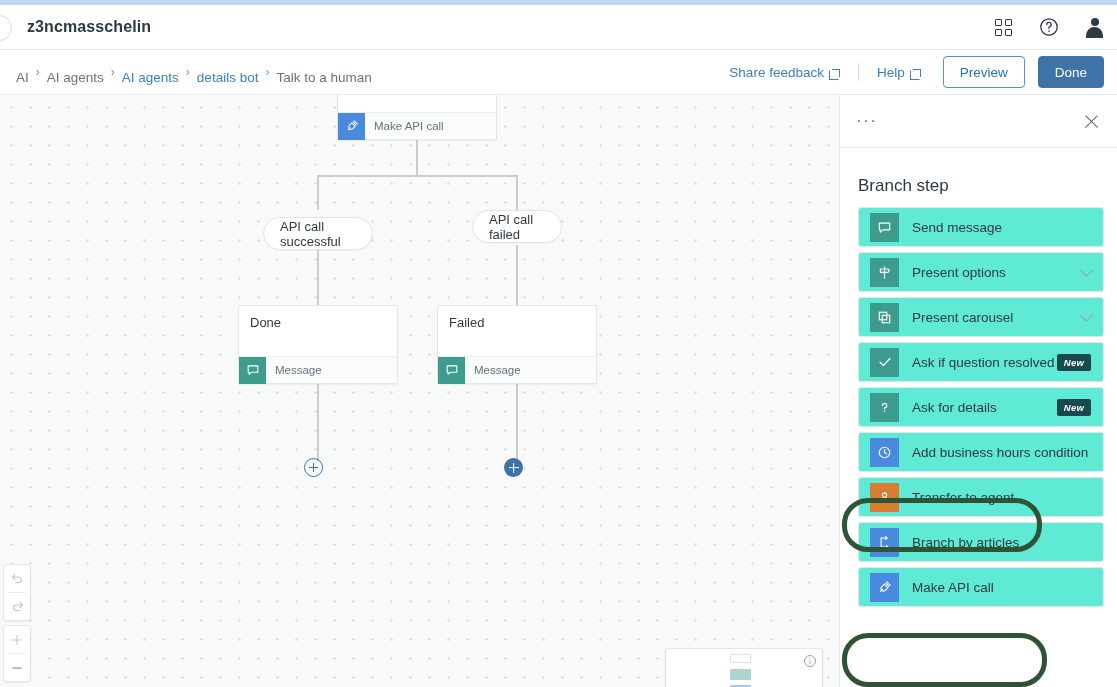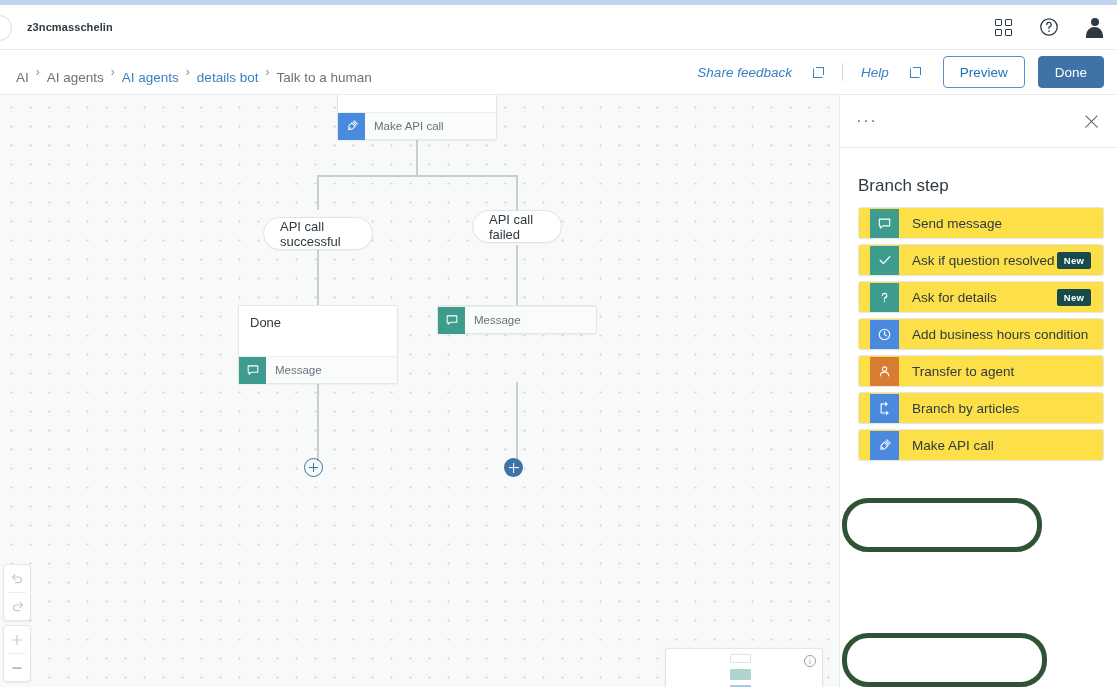--- a/index.html
+++ b/index.html
@@ -25,21 +25,21 @@
     border-bottom: 1px solid #e9ebed;
     display: flex; align-items: center;
   }
   .header-avatar-left {
     position: absolute; left: -14px; top: 10px;
     width: 26px; height: 26px; border-radius: 50%;
     border: 1px solid #d8dcde; background: #fff;
   }
   .brand {
     margin-left: 27px;
-    font-size: 11px; font-weight: bold; letter-spacing: .1px;
+    font-size: 16px; font-weight: bold; letter-spacing: .1px;
     color: #2f3941;
     text-align: right;
   }
   .header-right {
     margin-left: auto; display: flex; align-items: center; gap: 26px;
     padding-right: 13px;
   }
   .hicon { width: 20px; height: 20px; display: block; color: #68737d; }
   .hicon svg { display: block; }
 
@@ -73,21 +73,21 @@
     display: flex; align-items: center; padding: 0 13px 0 16px;
   }
   .breadcrumb { display: flex; align-items: center; font-size: 13.5px; }
   .bc-item { color: #68737d; white-space: nowrap; margin-top: 10px; }
   .bc-item.link { color: #3a80c4; cursor: pointer; }
   .bc-sep { color: #87929d; margin: 0 7px; font-size: 12px; }
 
   .bc-right { margin-left: auto; display: flex; align-items: center; }
   .link-btn {
     font-size: 13.5px; color: #3a80c4; cursor: pointer;
-    display: inline-flex; align-items: center; gap: 21px; white-space: nowrap; font-style: italic;
+    display: inline-flex; align-items: flex-end; gap: 5px; white-space: nowrap;
   }
   .ext-ico { width: 11px; height: 11px; display:inline-block; position: relative; }
   .ext-ico::before{
     content:""; position:absolute; left:0; bottom:0; width:8px;height:8px;
     border:1.3px solid #3a80c4; border-top-color: transparent; border-right-color: transparent;
   }
   .ext-ico::after{
     content:""; position:absolute; right:0; top:0; width:7px;height:7px;
     border:1.3px solid #3a80c4; border-bottom:none; border-left:none;
   }
@@ -220,33 +220,33 @@
   }
   .xclose::before{ transform: rotate(45deg); }
   .xclose::after { transform: rotate(-45deg); }
 
   .panel-title {
     font-size: 17px; color: #2f3941; padding: 28px 0 11px 18px; font-weight: normal;
   }
   .step-list { padding: 0 13px 0 18px; }
   .step-row {
     position: relative;
-    height: 32px; background: #fde047; border: 1px solid #e4e6e7; border-radius: 3px;
+    height: 40px; background: #5eead4; border: 1px solid #e4e6e7; border-radius: 3px;
     display: flex; align-items: center; margin-bottom: 5px; cursor: pointer;
     box-shadow: 0 1px 1px rgba(0,0,0,.02);
   }
   .step-ico {
     width: 29px; height: 29px; margin-left: 11px; flex: none;
     display: flex; align-items: center; justify-content: center;
   }
   .ico-green  { background: #3d9c8d; }
   .ico-orange { background: #d87c32; }
   .ico-blue   { background: #4a8ade; }
   .step-label { font-size: 13.5px; color: #2f3941; margin-left: 13px; }
-  .step-right { margin-left: auto; margin-right: 12px; display: flex; align-items: center; }
+  .step-right { margin-left: auto; margin-right: 12px; display: flex; align-items: center; font-style: italic; }
   .badge-new {
     background: #17494d; color: #fff; font-size: 9.5px; font-weight: bold;
     padding: 3px 7px; border-radius: 2px; letter-spacing: .2px;
   }
   .chev {
     width: 9px; height: 9px; border-right: 1.5px solid #9aa3aa; border-bottom: 1.5px solid #9aa3aa;
     transform: rotate(45deg); margin-top: -4px;
   }
 
   
@@ -348,20 +348,21 @@
         <span class="sq green">
           <svg width="14" height="14" viewBox="0 0 16 16" fill="none">
             <path d="M2.5 3.3h11v7.2H6.3L3.6 12.9v-2.4H2.5V3.3z" stroke="#fff" stroke-width="1.2" stroke-linejoin="round"></path>
           </svg>
         </span>
         <span class="lbl">Message</span>
       </div>
     </div>
 
     <div class="node-card" style="left:437px;top:210px;">
+      <div class="title">Failed</div>
       <div class="node-row">
         <span class="sq green">
           <svg width="14" height="14" viewBox="0 0 16 16" fill="none">
             <path d="M2.5 3.3h11v7.2H6.3L3.6 12.9v-2.4H2.5V3.3z" stroke="#fff" stroke-width="1.2" stroke-linejoin="round"></path>
           </svg>
         </span>
         <span class="lbl">Message</span>
       </div>
     </div>
 
@@ -420,22 +421,46 @@
 
       <div class="step-row">
         <span class="step-ico ico-green">
           <svg width="15" height="15" viewBox="0 0 16 16" fill="none">
             <path d="M2.5 3.3h11v7.2H6.3L3.6 12.9v-2.4H2.5V3.3z" stroke="#fff" stroke-width="1.2" stroke-linejoin="round"></path>
           </svg>
         </span>
         <span class="step-label">Send message</span>
       </div>
 
-
-
+      <div class="step-row">
+        <span class="step-ico ico-green">
+          <svg width="15" height="15" viewBox="0 0 16 16" fill="none">
+            <path d="M8 2v12" stroke="#fff" stroke-width="1.2" stroke-linecap="round"></path>
+            <path d="M3.6 4.2h8l1.6 1.8-1.6 1.8h-8V4.2z" stroke="#fff" stroke-width="1.2" stroke-linejoin="round"></path>
+          </svg>
+        </span>
+        <span class="step-label">Present options</span>
+        <span class="step-right">
+          <span class="chev"></span>
+        </span>
+      </div>
+
+
+      <div class="step-row">
+        <span class="step-ico ico-green">
+          <svg width="15" height="15" viewBox="0 0 16 16" fill="none">
+            <rect x="2.4" y="2.4" width="8" height="8" stroke="#fff" stroke-width="1.2"></rect>
+            <rect x="5.6" y="5.6" width="8" height="8" stroke="#fff" stroke-width="1.2"></rect>
+          </svg>
+        </span>
+        <span class="step-label">Present carousel</span>
+        <span class="step-right">
+          <span class="chev"></span>
+        </span>
+      </div>
 
       <div class="step-row">
         <span class="step-ico ico-green">
           <svg width="16" height="16" viewBox="0 0 16 16" fill="none">
             <path d="M3.2 8.3l3.2 3.3 6.4-7" stroke="#fff" stroke-width="1.3" stroke-linecap="round" stroke-linejoin="round"></path>
           </svg>
         </span>
         <span class="step-label">Ask if question resolved</span>
         <span class="step-right">
           <span class="badge-new">New</span>

